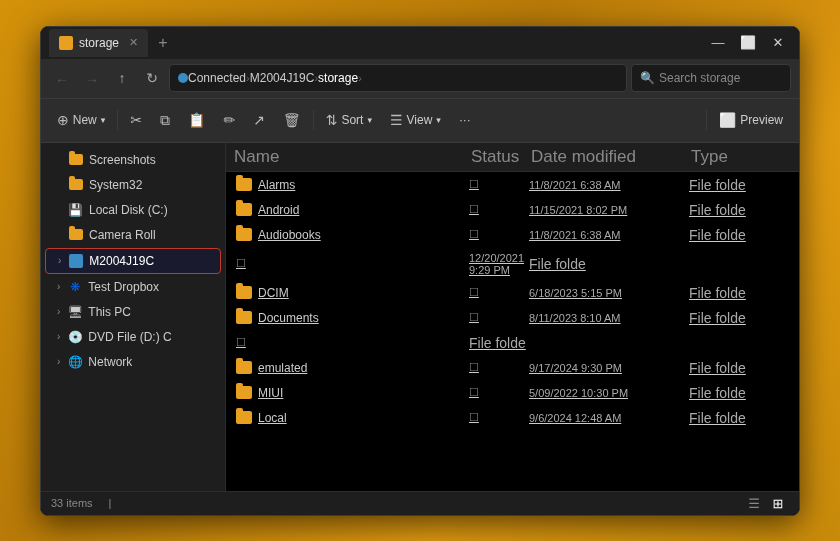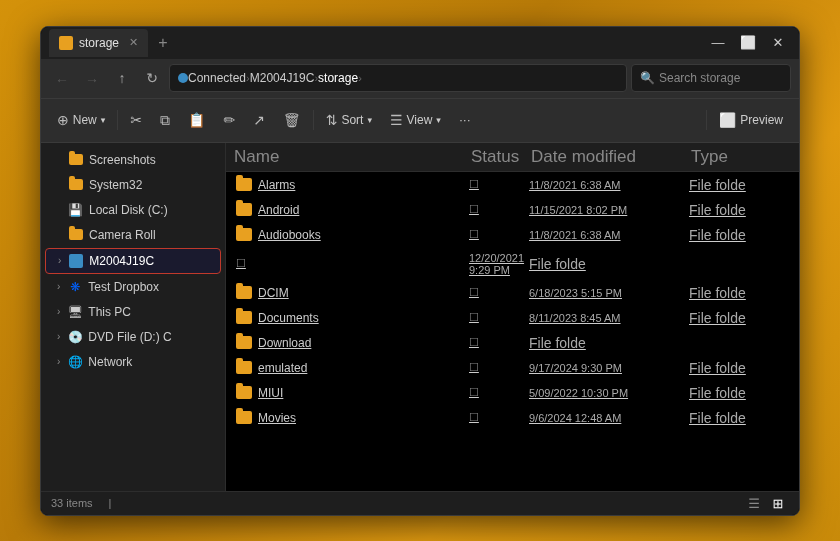--- a/index.html
+++ b/index.html
@@ -587,28 +587,24 @@
       <span class="file-status">☐</span>
       <span class="file-date">6/18/2023 5:15 PM</span>
       <span class="file-type">File folde</span>
     </div>
           <div class="file-row">
       <div class="file-name">
         <div class="file-folder-icon"></div>
         <span>Documents</span>
       </div>
       <span class="file-status">☐</span>
-      <span class="file-date">8/11/2023 8:45 AM</span>
-      <span class="file-type">File folde</span>
-    </div>
-          <div class="file-row">
-      <div class="file-name">
-        <div class="file-folder-icon"></div>
-        <span>Download</span>
-      </div>
+      <span class="file-date">8/11/2023 8:10 AM</span>
+      <span class="file-type">File folde</span>
+    </div>
+          <div class="file-row">
       <span class="file-status">☐</span>
       <span class="file-type">File folde</span>
     </div>
           <div class="file-row">
       <div class="file-name">
         <div class="file-folder-icon"></div>
         <span>emulated</span>
       </div>
       <span class="file-status">☐</span>
       <span class="file-date">9/17/2024 9:30 PM</span>
@@ -619,21 +615,21 @@
         <div class="file-folder-icon"></div>
         <span>MIUI</span>
       </div>
       <span class="file-status">☐</span>
       <span class="file-date">5/09/2022 10:30 PM</span>
       <span class="file-type">File folde</span>
     </div>
           <div class="file-row">
       <div class="file-name">
         <div class="file-folder-icon"></div>
-        <span>Movies</span>
+        <span>Local</span>
       </div>
       <span class="file-status">☐</span>
       <span class="file-date">9/6/2024 12:48 AM</span>
       <span class="file-type">File folde</span>
     </div>
         </div>
     </div>
   </div>
 
   <div class="status-bar">

